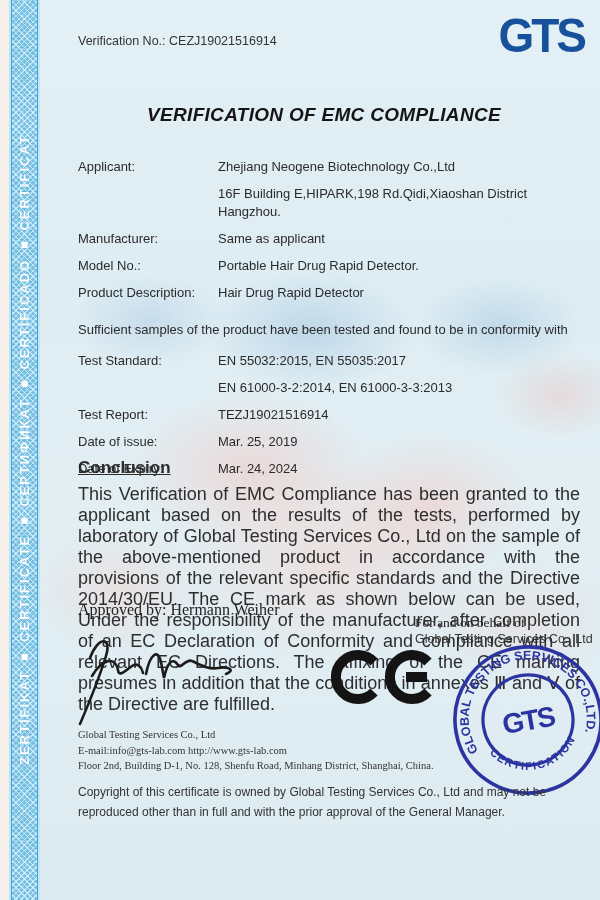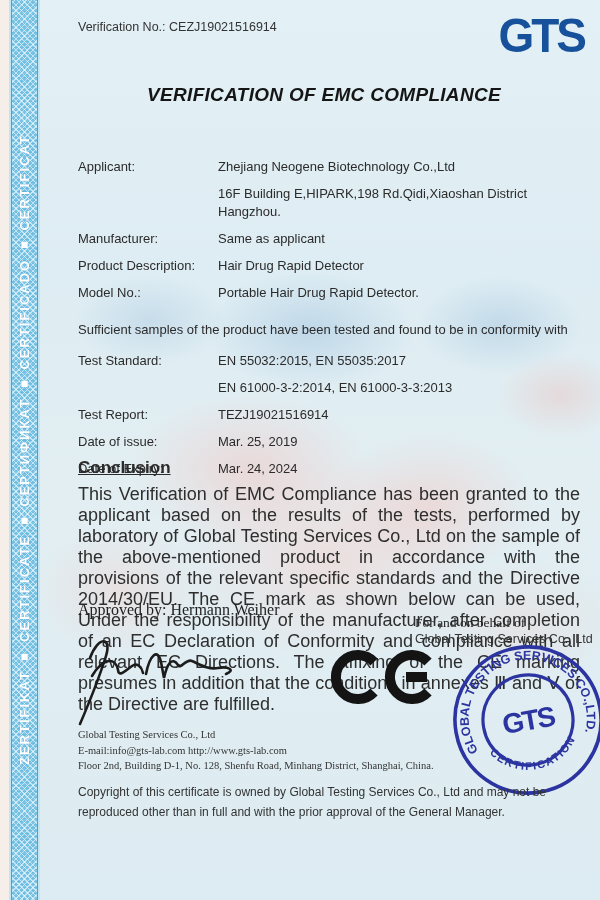--- a/index.html
+++ b/index.html
@@ -35,29 +35,29 @@
     box-shadow:inset 1px 0 0 #4aa2cf, inset -1px 0 0 #4aa2cf;
   }
   .side-band .vtext{
     position:absolute;inset:0;display:flex;align-items:center;justify-content:center;
     writing-mode:vertical-rl;transform:rotate(180deg);
     color:#ffffff;font-weight:700;font-size:13px;letter-spacing:2px;white-space:nowrap;
     text-shadow:0 0 2px rgba(60,150,200,.6);
   }
   .content{position:absolute;left:48px;top:0;right:0;bottom:0;}
 
-  .verif-no{position:absolute;left:30px;top:20px;font-size:12.5px;color:#333;}
+  .verif-no{position:absolute;left:30px;top:34px;font-size:12.5px;color:#333;}
   .gts-logo{
     position:absolute;right:16px;top:12px;
     font-size:46px;font-weight:800;color:#17519c;letter-spacing:-3px;
     font-family:"Liberation Sans",sans-serif;line-height:1;
     transform:scaleY(1.05);
   }
   .title{
-    position:absolute;left:0;right:0;top:84px;text-align:center;
+    position:absolute;left:0;right:0;top:104px;text-align:center;
     font-size:19px;font-weight:700;font-style:italic;letter-spacing:.3px;color:#151515;
   }
 
   .fields{position:absolute;left:30px;top:158px;right:22px;font-size:13px;}
   .frow{display:flex;margin-bottom:9.5px;line-height:17.5px;}
   .frow .lbl{width:140px;flex:0 0 140px;}
   .frow .val{flex:1;}
   .note-line{margin:20px 0 13px 0;line-height:17.5px;}
 
   .conclusion{position:absolute;left:30px;top:458px;right:20px;}
@@ -101,26 +101,26 @@
       </div>
       <div class="frow">
         <span class="lbl"></span>
         <span class="val">16F Building E,HIPARK,198 Rd.Qidi,Xiaoshan District Hangzhou.</span>
       </div>
       <div class="frow">
         <span class="lbl">Manufacturer:</span>
         <span class="val">Same as applicant</span>
       </div>
       <div class="frow">
+        <span class="lbl">Model No.:</span>
+        <span class="val">Portable Hair Drug Rapid Detector.</span>
+      </div>
+      <div class="frow">
         <span class="lbl">Product Description:</span>
         <span class="val">Hair Drug Rapid Detector</span>
-      </div>
-      <div class="frow">
-        <span class="lbl">Model No.:</span>
-        <span class="val">Portable Hair Drug Rapid Detector.</span>
       </div>
       <div class="note-line">Sufficient samples of the product have been tested and found to be in conformity with</div>
       <div class="frow">
         <span class="lbl">Test Standard:</span>
         <span class="val">EN 55032:2015, EN 55035:2017</span>
       </div>
       <div class="frow">
         <span class="lbl"></span>
         <span class="val">EN 61000-3-2:2014, EN 61000-3-3:2013</span>
       </div>

